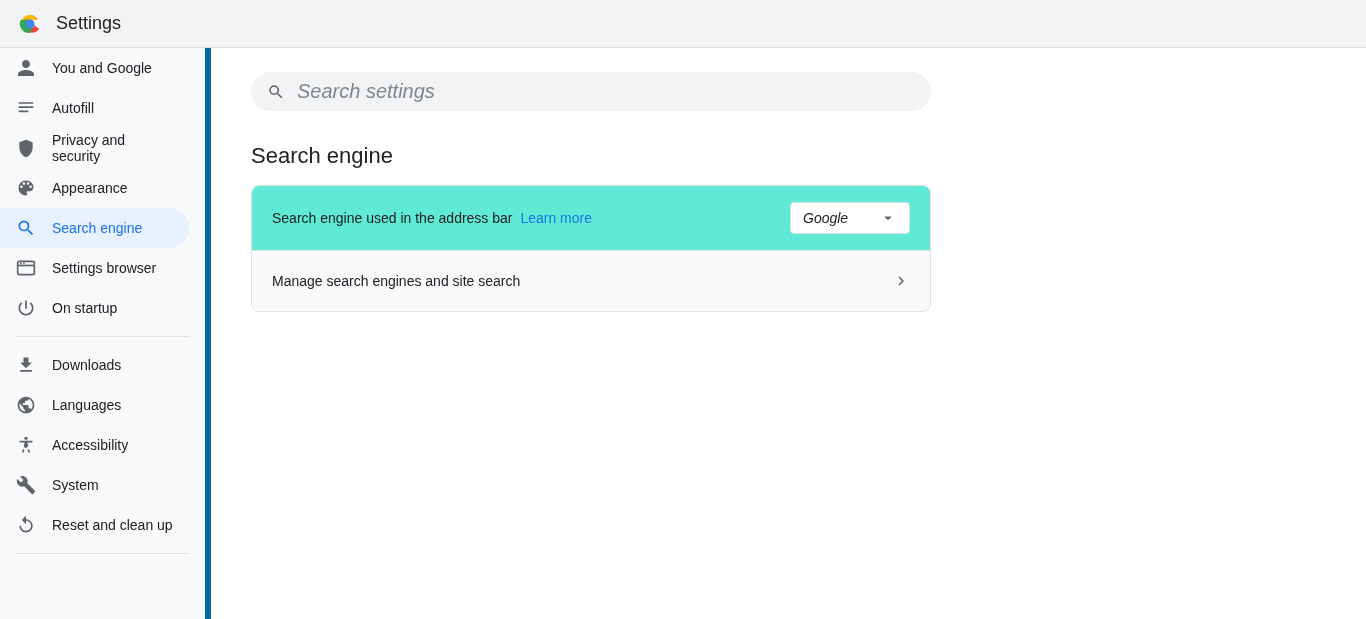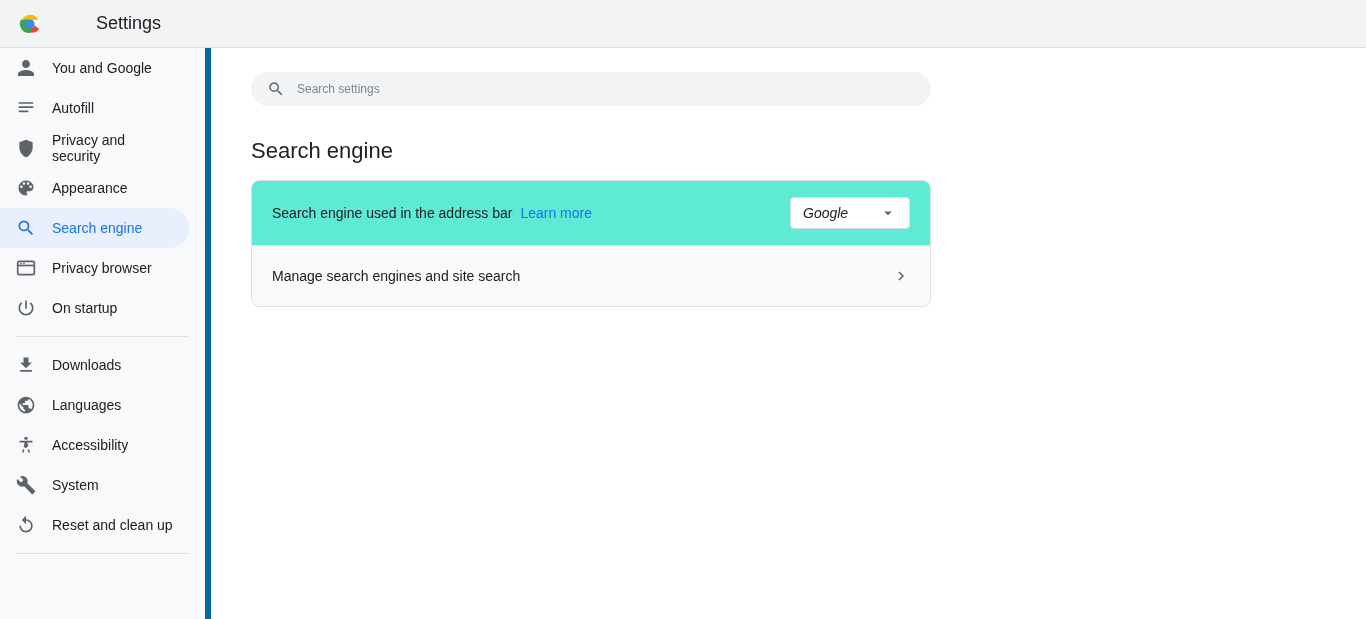--- a/index.html
+++ b/index.html
@@ -5,21 +5,20 @@
     * { margin: 0; padding: 0; box-sizing: border-box; }
     body { font-family: 'Segoe UI', Arial, sans-serif; background: #fff; display: flex; flex-direction: column; height: 619px; overflow: hidden; }
 
     .title-bar {
       display: flex;
       align-items: center;
       padding: 0 16px;
       height: 48px;
       background: #f1f3f4;
       border-bottom: 1px solid #e0e0e0;
-      gap: 40px;
     }
 
     .chrome-logo {
       width: 28px;
       height: 28px;
       margin-right: 12px;
       flex-shrink: 0;
     }
 
     .title-bar-title {
@@ -117,24 +116,25 @@
 
     .search-bar .search-icon {
       color: #5f6368;
       margin-right: 12px;
       font-size: 18px;
     }
 
     .search-bar input {
       border: none;
       background: transparent;
-      font-size: 12px;
+      font-size: 20px;
       color: #1d4ed8;
       outline: none;
       flex: 1;
+      font-style: italic;
     }
 
     .search-bar input::placeholder {
       color: #80868b;
     }
 
     .section-title {
       font-size: 22px;
       font-weight: 400;
       color: #202124;
@@ -280,21 +280,21 @@
 
     <div class="nav-item">
       <span class="nav-icon">
         <svg width="20" height="20" viewBox="0 0 24 24" fill="currentColor">
             <rect x="2" y="4" width="20" height="16" rx="2" ry="2" fill="none" stroke="currentColor" stroke-width="2"></rect>
             <line x1="2" y1="9" x2="22" y2="9" stroke="currentColor" stroke-width="2"></line>
             <circle cx="6" cy="6.5" r="1" fill="currentColor"></circle>
             <circle cx="9.5" cy="6.5" r="1" fill="currentColor"></circle>
           </svg>
       </span>
-      <span class="nav-label">Privacy browser</span>
+      <span class="nav-label">Settings browser</span>
     </div>
 
     <div class="nav-item">
       <span class="nav-icon">
         <svg width="20" height="20" viewBox="0 0 24 24" fill="currentColor">
             <path d="M13 3h-2v10h2V3zm4.83 2.17l-1.42 1.42C17.99 7.86 19 9.81 19 12c0 3.87-3.13 7-7 7s-7-3.13-7-7c0-2.19 1.01-4.14 2.58-5.42L6.17 5.17C4.23 6.82 3 9.26 3 12c0 4.97 4.03 9 9 9s9-4.03 9-9c0-2.74-1.23-5.18-3.17-6.83z"></path>
           </svg>
       </span>
       <span class="nav-label">On startup</span>
     </div>

